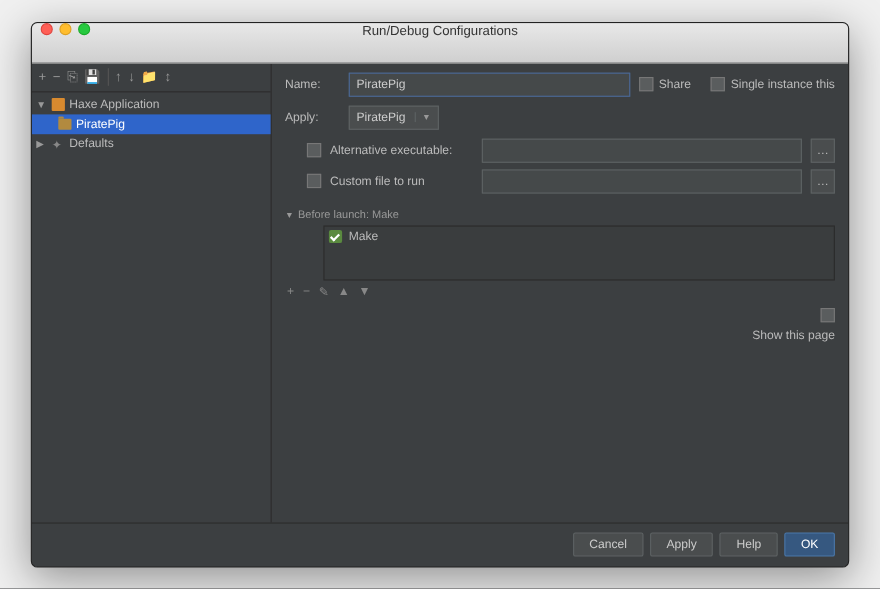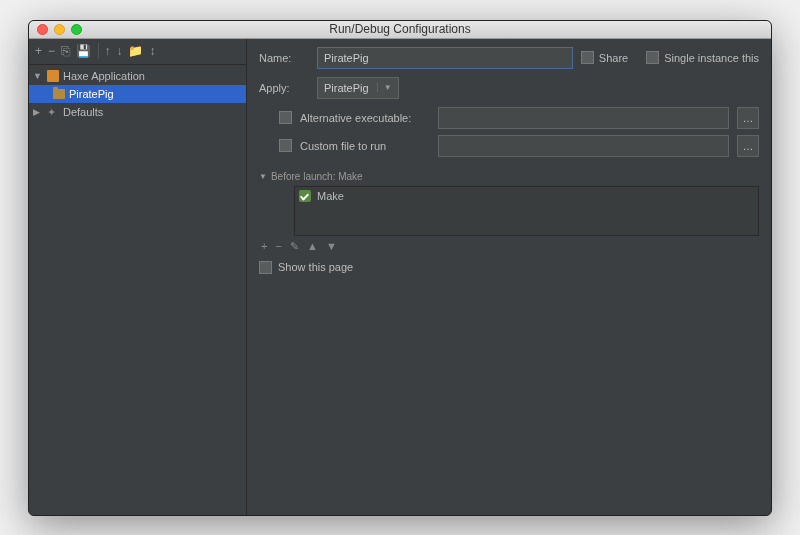--- a/index.html
+++ b/index.html
@@ -1,18 +1,18 @@
 <!DOCTYPE html>
 <html><head>
 <meta charset="utf-8">
 <style>
 * { box-sizing: border-box; margin: 0; padding: 0; }
 body { font-family: -apple-system, "Lucida Grande", sans-serif; font-size: 11px; background: #f0f0f0; display: flex; align-items: center; justify-content: center; height: 535px; }
 .window { width: 744px; height: 496px; background: #3c3f41; border-radius: 6px; box-shadow: 0 10px 40px rgba(0,0,0,0.4); display: flex; flex-direction: column; overflow: hidden; border: 1px solid #222; }
-.titlebar { height: 18px; background: linear-gradient(#e8e8e8,#cfcfcf); border-bottom: 1px solid #999; display: flex; align-items: center; position: relative; }
+.titlebar { height: 37px; background: linear-gradient(#e8e8e8,#cfcfcf); border-bottom: 1px solid #999; display: flex; align-items: flex-start; position: relative; }
 .traffic { display: flex; gap: 6px; padding-left: 8px; }
 .traffic span { width: 11px; height: 11px; border-radius: 50%; display: block; }
 .tl-close { background: #ff5f56; border: 1px solid #e0443e; }
 .tl-min { background: #ffbd2e; border: 1px solid #dea123; }
 .tl-max { background: #27c93f; border: 1px solid #1aab29; }
 .title { position: absolute; left: 0; right: 0; text-align: center; color: #333; font-size: 12px; pointer-events:none;}
 .content { flex: 1; display: flex; color: #bbb; }
 .sidebar { width: 218px; border-right: 1px solid #2b2b2b; display: flex; flex-direction: column; }
 .toolbar { height: 26px; display: flex; align-items: center; gap: 6px; padding: 0 6px; border-bottom: 1px solid #2b2b2b; }
 .toolbar .ico { color: #999; font-size: 12px; cursor: pointer; }
@@ -36,21 +36,21 @@
 .field-row .input { flex: 1; }
 .btn-dots { width: 22px; height: 22px; background: #4a4d4e; border: 1px solid #5e6364; color: #bbb; display: flex; align-items: center; justify-content: center; cursor: pointer; }
 .section-hdr { display: flex; align-items: center; gap: 4px; margin: 8px 0 4px 0; font-size: 10px; color: #999; }
 .section-hdr .arrow { font-size: 8px; }
 .list { background: #3a3d3e; border: 1px solid #2b2b2b; height: 50px; padding: 2px; margin-left: 35px; }
 .list-item { display: flex; align-items: center; gap: 6px; padding: 1px 2px; }
 .make-ico { width: 12px; height: 12px; background: #5a8a3f; border-radius: 2px; position:relative;}
 .make-ico::after { content:''; position:absolute; left:3px; top:2px; width:3px; height:6px; border-right:2px solid #fff; border-bottom:2px solid #fff; transform:rotate(45deg);}
 .list-tools { display: flex; gap: 8px; padding: 4px 2px; color: #888; font-size: 11px; }
 .list-tools span { cursor: pointer; }
-.show-page { display: flex; align-items: center; gap: 6px; margin-top: 4px; }
+.show-page { display: flex; align-items: flex-end; gap: 6px; margin-top: 4px; flex-direction: column; }
 .footer { height: 40px; border-top: 1px solid #2b2b2b; display: flex; align-items: center; justify-content: flex-end; gap: 6px; padding: 0 12px; }
 .btn { height: 22px; padding: 0 14px; background: #4a4d4e; border: 1px solid #5e6364; color: #ccc; display: flex; align-items: center; cursor: pointer; font-size: 11px; border-radius: 2px; }
 .btn.primary { background: #365880; border-color: #4a78aa; color: #fff; }
 .opts { display: flex; align-items: center; gap: 18px; }
 .opt { display: flex; align-items: center; gap: 5px; }
 </style>
 </head>
 <body>
 
 <div class="window">
@@ -142,13 +142,19 @@
         <span>✎</span>
         <span>▲</span>
         <span>▼</span>
       </div>
       <div class="show-page">
         <span class="chk"></span>
         <span>Show this page</span>
       </div>
     </div>
   </div>
+  <div class="footer">
+    <div class="btn">Cancel</div>
+    <div class="btn">Apply</div>
+    <div class="btn">Help</div>
+    <div class="btn primary">OK</div>
+  </div>
 </div>
 
 </body></html>

